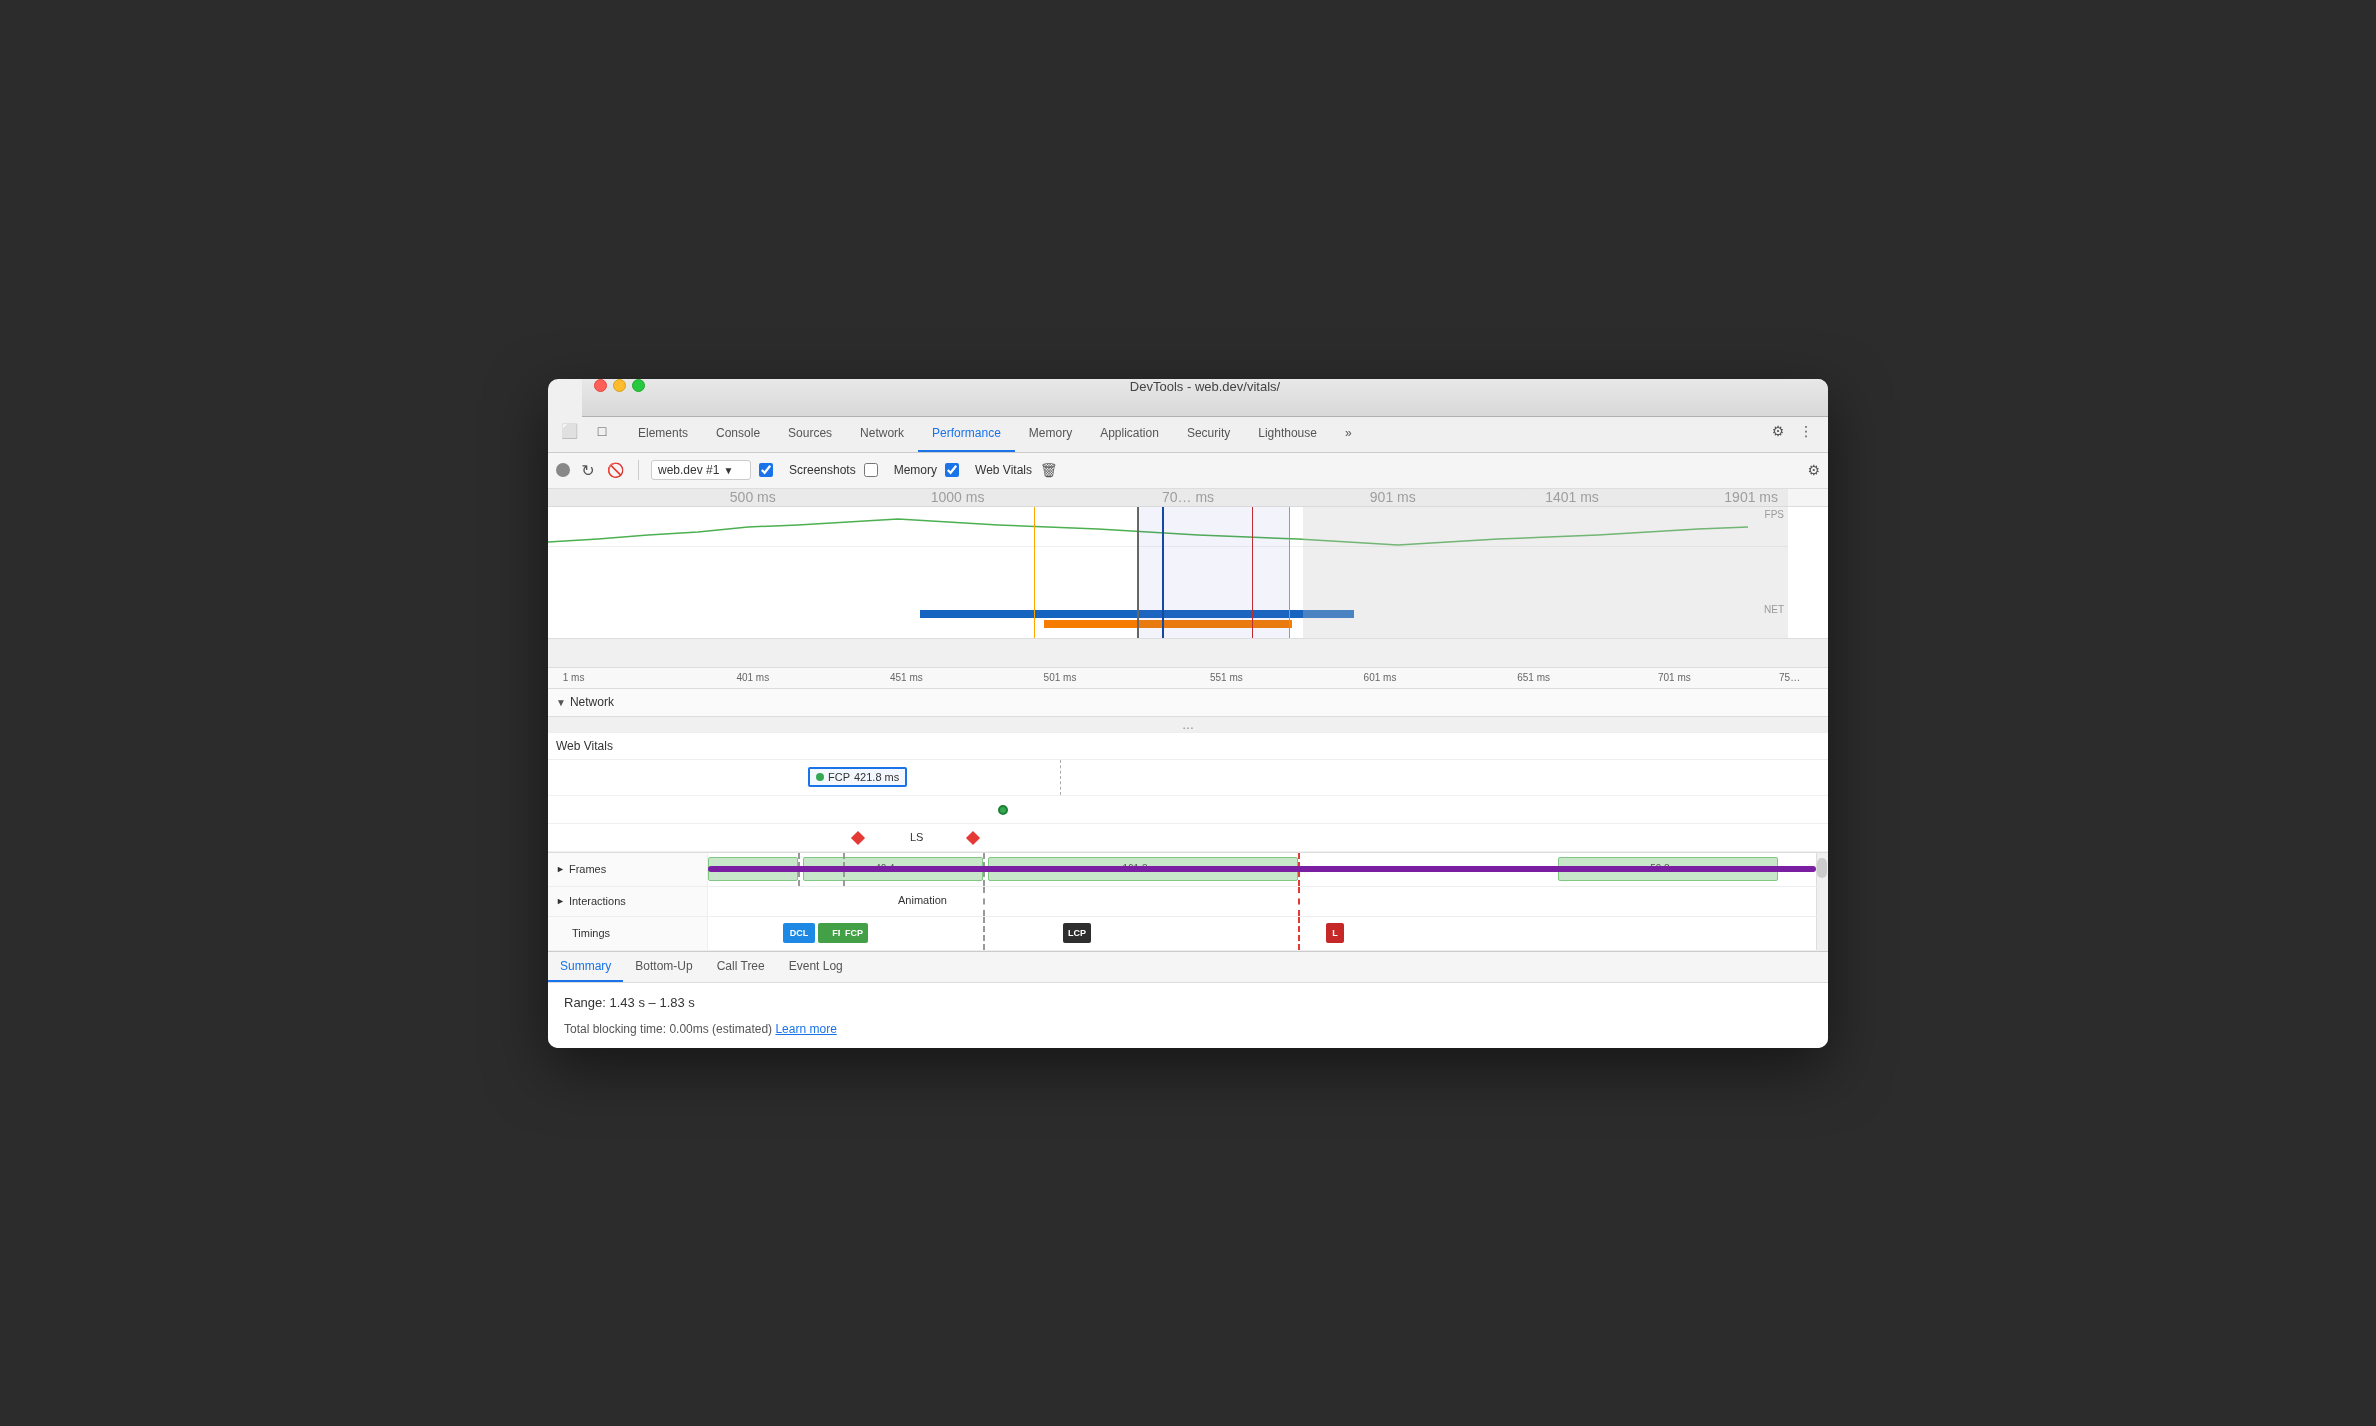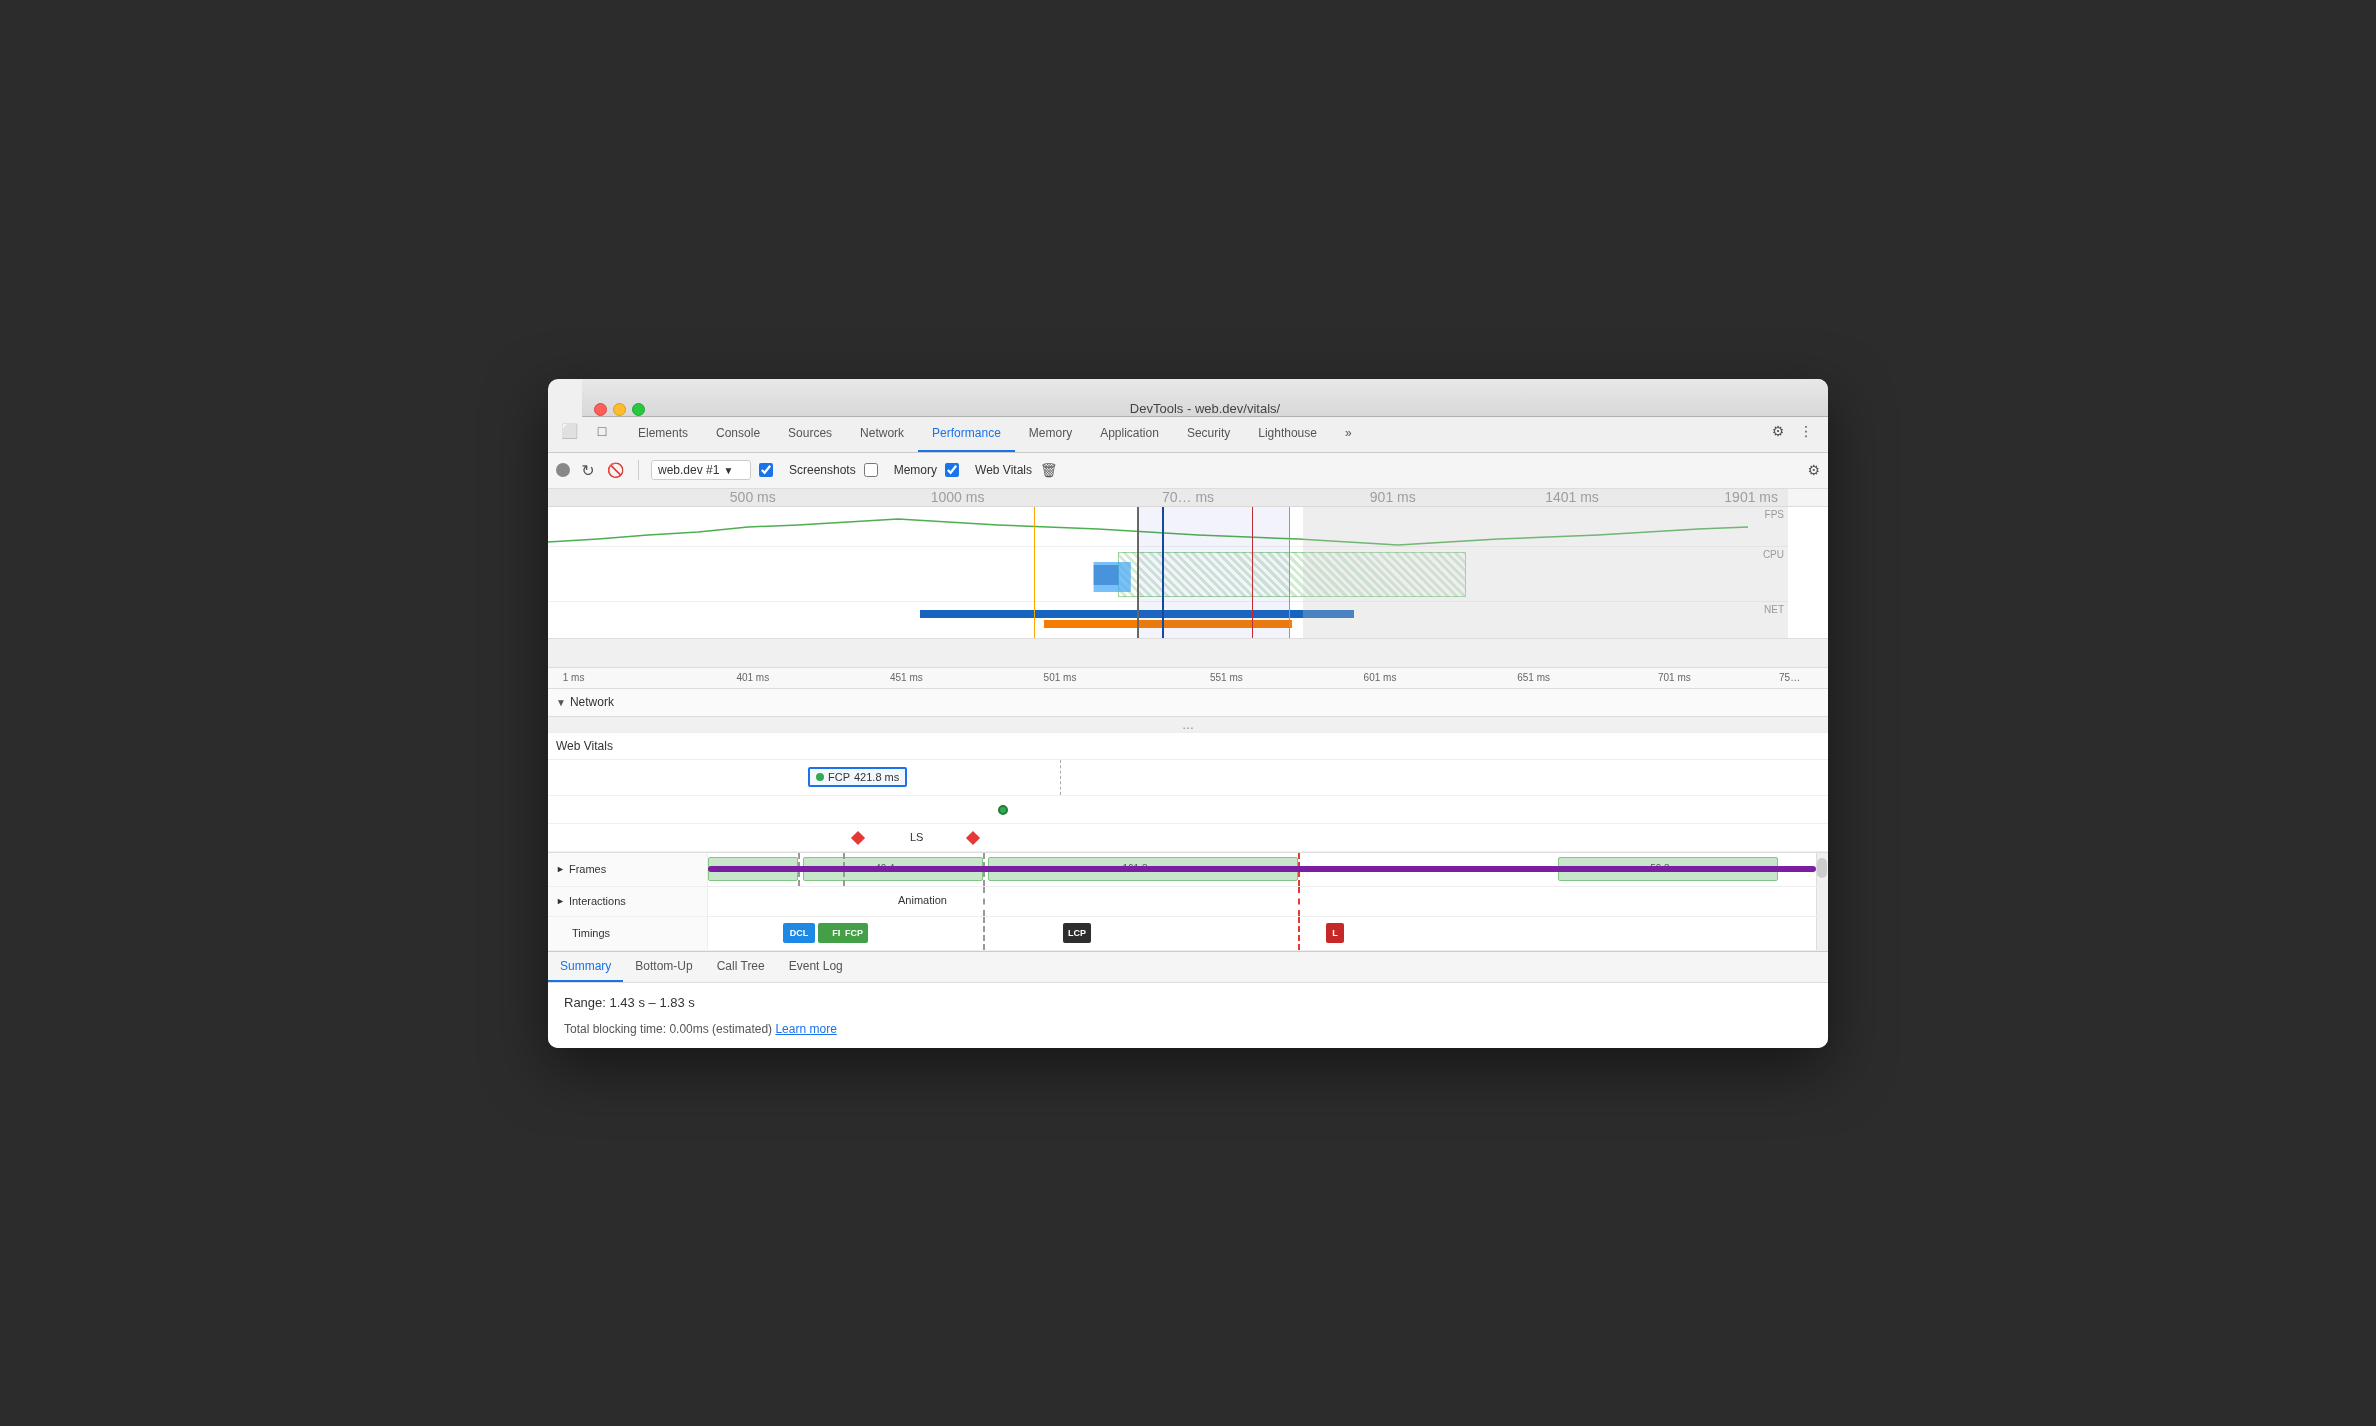--- a/index.html
+++ b/index.html
@@ -17,21 +17,21 @@
       border-radius: 10px;
       box-shadow: 0 20px 60px rgba(0,0,0,0.5);
       overflow: hidden;
       display: flex;
       flex-direction: column;
     }
     .title-bar {
       background: linear-gradient(to bottom, #e8e8e8, #d8d8d8);
       height: 38px;
       display: flex;
-      align-items: flex-end;
+      align-items: flex-start;
       padding: 0 12px;
       border-bottom: 1px solid #b0b0b0;
       position: relative;
       margin-left: 34px;
     }
     .traffic-lights {
       display: flex;
       gap: 6px;
       z-index: 1;
     }
@@ -547,38 +547,20 @@
     </div>
 
     <div style="position:absolute;top:18px;left:0;right:40px;height:40px;background:#fff;border-bottom:1px solid #f0f0f0;">
 
       <svg width="100%" height="100%" style="position:absolute;top:0;left:0;">
         <polyline points="0,35 50,32 100,28 150,25 200,20 250,18 300,15 350,12 400,15 450,18 500,20 550,22 600,25 650,28 700,30 750,32 800,35 850,38 900,35 950,32 1000,30 1050,28 1100,25 1150,22 1200,20" fill="none" stroke="#4caf50" stroke-width="1.5"></polyline>
       </svg>
       <span class="label-fps" style="top:2px;font-size:10px;color:#888;">FPS</span>
     </div>
 
-    <div style="position:absolute;top:58px;left:0;right:40px;height:55px;background:#fff;border-bottom:1px solid #f0f0f0;">
-
-      <div style="position:absolute;left:46%;top:5px;width:28%;height:45px;background:repeating-linear-gradient(45deg,transparent,transparent 3px,rgba(76,175,80,0.25) 3px,rgba(76,175,80,0.25) 6px);border:1px solid rgba(76,175,80,0.5);"></div>
-
-      <svg width="100%" height="100%" style="position:absolute;top:0;left:0;overflow:visible;">
-
-        <rect x="44%" y="15" width="3%" height="30" fill="#42a5f5" opacity="0.7"></rect>
-
-        <polygon points="46%,50 47.5%,10 49%,50" fill="#9c27b0" opacity="0.7"></polygon>
-
-        <polygon points="48%,50 49.5%,5 51%,50" fill="#ffa726" opacity="0.8"></polygon>
-        <polygon points="49.5%,50 51%,8 52.5%,50" fill="#ff9800" opacity="0.8"></polygon>
-        <polygon points="52%,50 53%,18 54%,50" fill="#ffca28" opacity="0.8"></polygon>
-
-        <rect x="44%" y="18" width="2%" height="20" fill="#1565c0" opacity="0.5"></rect>
-      </svg>
-      <span style="position:absolute;right:4px;top:2px;font-size:10px;color:#888;">CPU</span>
-    </div>
 
     <div style="position:absolute;top:113px;left:0;right:40px;height:35px;background:#fff;">
 
       <div style="position:absolute;left:30%;top:8px;width:35%;height:8px;background:#1565c0;"></div>
       <div style="position:absolute;left:40%;top:18px;width:20%;height:8px;background:#f57c00;"></div>
       <div style="position:absolute;left:46%;top:8px;width:8%;height:8px;background:#1565c0;"></div>
       <span style="position:absolute;right:4px;top:2px;font-size:10px;color:#888;">NET</span>
     </div>
 
     <div style="position:absolute;top:18px;bottom:0;left:38%;width:1px;background:orange;"></div>

